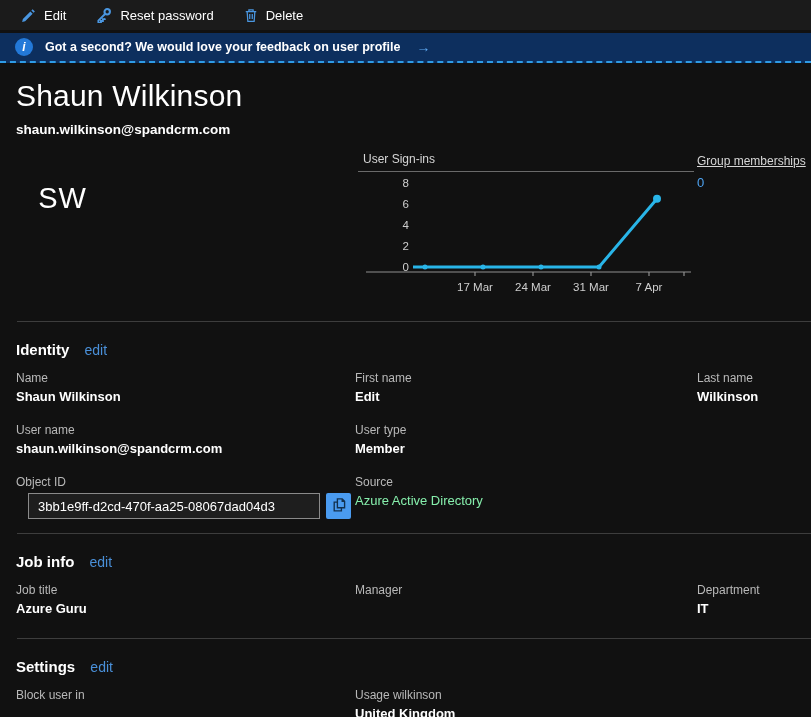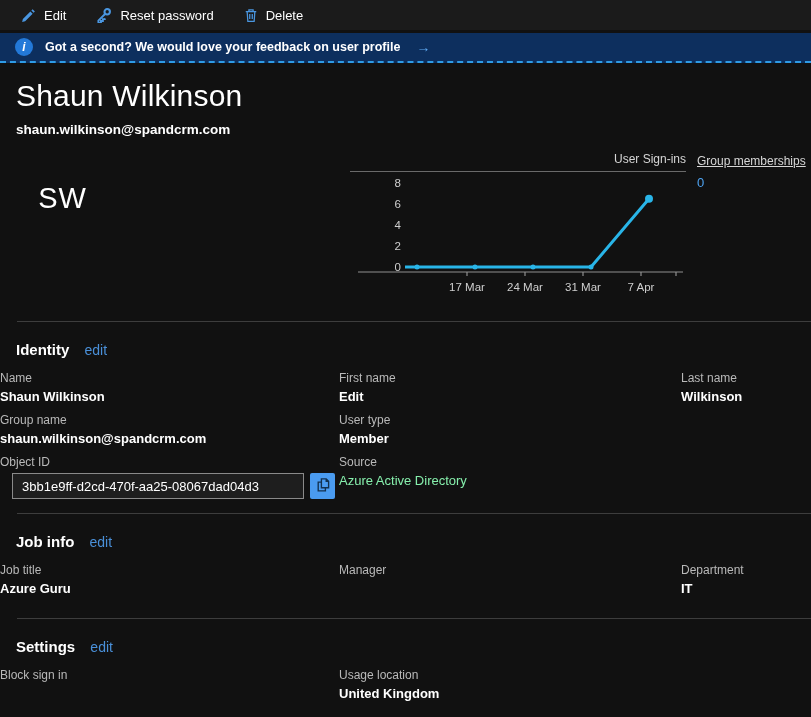--- a/index.html
+++ b/index.html
@@ -43,37 +43,37 @@
   .display-name { font-size:30px; font-weight:300; letter-spacing:.2px; margin-top:15px; line-height:36px; }
   .user-email { font-size:13.5px; font-weight:bold; margin-top:8px; }
   
   .profile-row { position:relative; height:146px; margin-top:12px; }
   .avatar {
     position:absolute; left:17px; top:4px;
     width:91px; height:91px; border-radius:50%;
     display:flex; align-items:center; justify-content:center;
     font-size:29px; color:#ffffff; letter-spacing:1px;
   }
-  .chart-box { position:absolute; left:350px; top:1px; width:336px;text-align:right; }
+  .chart-box { position:absolute; left:358px; top:1px; width:336px; }
   .chart-title {
     font-size:12px; color:#d6d6d6; padding:2px 0 5px 5px;
     border-bottom:1px solid #6a6a6a;
   }
   .chart-box svg { display:block; }
   .chart-box text { fill:#cfcfcf; font-size:11.5px; font-family:"Liberation Sans","DejaVu Sans",sans-serif; }
   .group-box { position:absolute; left:697px; top:5px; }
   .group-label { font-size:12px; color:#d6d6d6;text-decoration:underline; }
   .group-value { font-size:13px; color:#4da2f0; margin-top:7px; cursor:pointer; display:inline-block; }
   
   .divider { border-top:1px solid #3d3d3d; margin-left:17px; }
   .section-heading { margin:19px 0 0 16px; font-size:15px; font-weight:bold; }
   .edit-link { font-size:14px; font-weight:normal; color:#4a90d9; margin-left:11px; cursor:pointer; }
   .fields {
     display:grid; grid-template-columns:339px 342px 1fr;
-    margin-top:13px; row-gap:9px;
+    padding-left:16px; margin-top:13px; row-gap:19px;
   }
   .field-label { font-size:12px; color:#b9b9b9; margin-bottom:4px; }
   .field-value { font-size:13px; font-weight:600; color:#ffffff; }
   .link-value { color:#86efac; font-weight:normal; cursor:pointer; }
   .objectid-row { display:flex; align-items:center; }
   .objectid-input {
     width:292px; height:26px;
     background:#1e1e1e; border:1px solid #8a8a8a;
     color:#ffffff; font-size:13px; padding:0 9px;
     font-family:"Liberation Sans","DejaVu Sans",sans-serif;
@@ -180,21 +180,21 @@
   </div>
   <div>
     <div class="field-label">First name</div>
     <div class="field-value">Edit</div>
   </div>
   <div>
     <div class="field-label">Last name</div>
     <div class="field-value">Wilkinson</div>
   </div>
   <div>
-    <div class="field-label">Group name</div>
+    <div class="field-label">User name</div>
     <div class="field-value">shaun.wilkinson@spandcrm.com</div>
   </div>
   <div>
     <div class="field-label">User type</div>
     <div class="field-value">Member</div>
   </div>
   <div></div>
   <div>
     <div class="field-label">Object ID</div>
     <div class="objectid-row">
@@ -236,22 +236,22 @@
   </div>
 </div>
 
 <div class="divider mt-settings"></div>
 <div class="section-heading">
   <span>Settings</span>
   <span class="edit-link">edit</span>
 </div>
 <div class="fields">
   <div>
-    <div class="field-label">Block sign in</div>
-  </div>
-  <div>
-    <div class="field-label">Usage location</div>
+    <div class="field-label">Block user in</div>
+  </div>
+  <div>
+    <div class="field-label">Usage wilkinson</div>
     <div class="field-value">United Kingdom</div>
   </div>
   <div></div>
 </div>
 
 <div class="bottom-bar"></div>
 
 </body></html>

